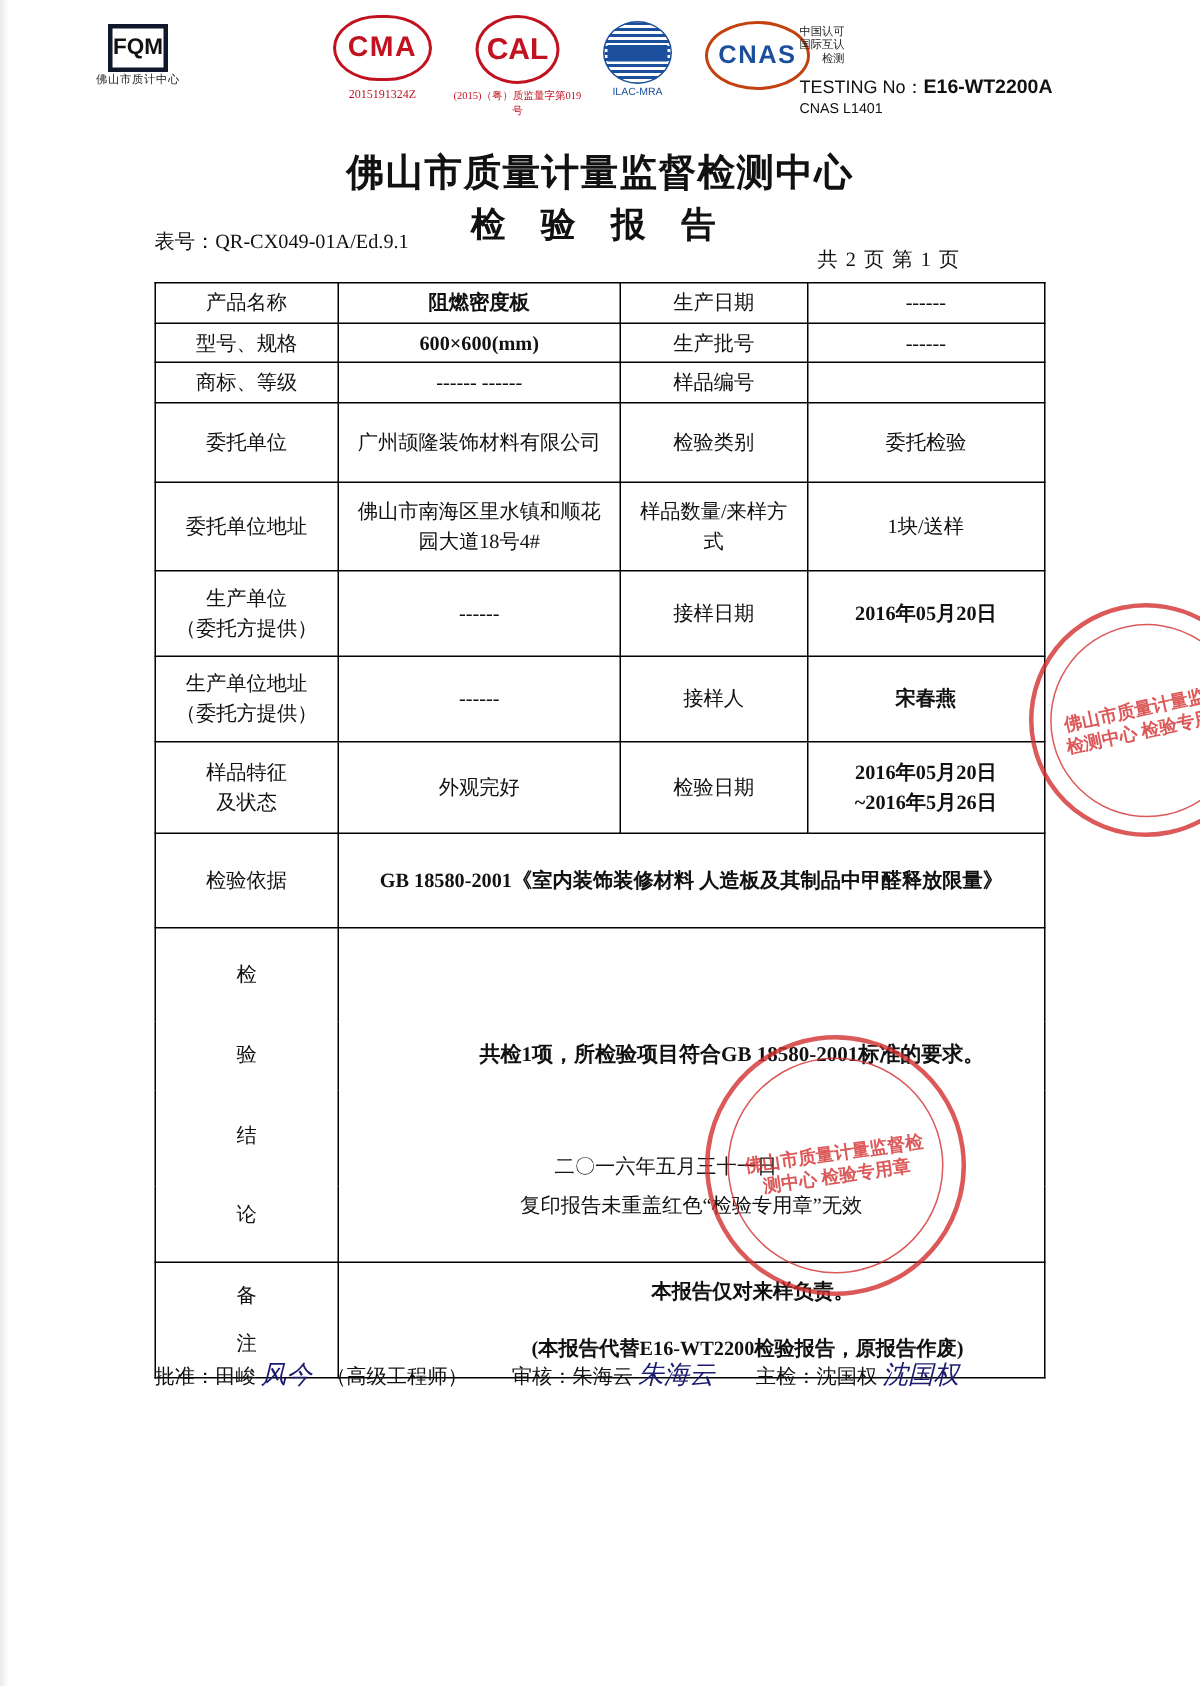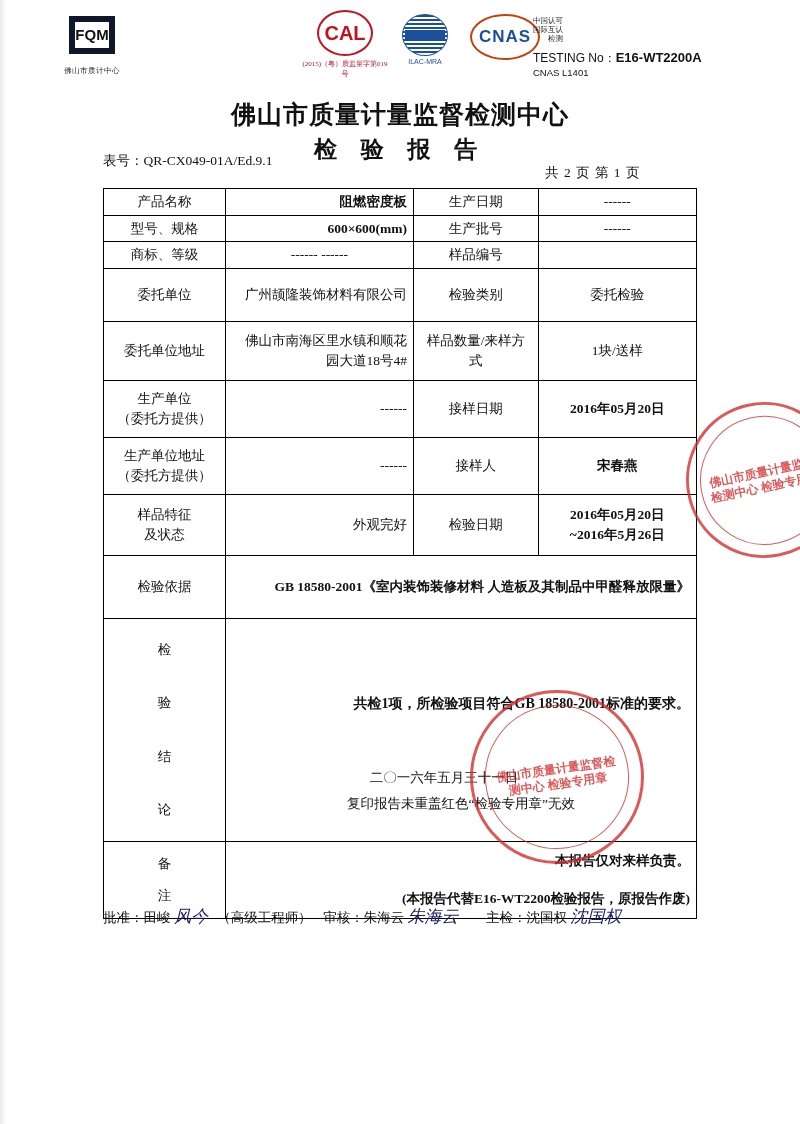--- a/index.html
+++ b/index.html
@@ -14,25 +14,25 @@
   .page{position:relative;width:800px;height:1124px;}
 
   
   .logos{
     position:absolute;top:10px;left:0;width:800px;height:80px;
   }
   .logo-fqm{
     position:absolute;left:57px;top:6px;width:70px;text-align:center;
   }
   .logo-fqm .box{
-    border:6px solid #0f172a;width:34px;height:26px;margin:0 auto;
+    border:3px solid #0f172a;width:34px;height:26px;margin:0 auto;
     font-family:"Liberation Sans",sans-serif;font-weight:bold;font-size:15px;
     line-height:26px;letter-spacing:0px;
   }
-  .logo-fqm .cap{font-size:7.5px;margin-top:12px;color:#222;letter-spacing:0.5px;}
+  .logo-fqm .cap{font-size:7.5px;margin-top:0;color:#222;letter-spacing:0.5px;}
 
   .logo-cma{position:absolute;left:210px;top:0px;width:90px;text-align:center;}
   .logo-cma .ring{
     width:62px;height:40px;border:2.5px solid #c1121f;border-radius:50%/55%;
     margin:0 auto;color:#c1121f;font-family:"Liberation Sans",sans-serif;
     font-weight:bold;font-size:19px;line-height:40px;letter-spacing:1px;
     position:relative;
   }
   .logo-cma .sub{font-size:8px;color:#c1121f;margin-top:4px;}
 
@@ -100,21 +100,21 @@
     width:594px;border-collapse:collapse;
     font-size:13.5px;
   }
   table.main td{
     border:1px solid #000;
     padding:3px 6px;
     vertical-align:middle;
     line-height:1.45;
   }
   .c{text-align:center;}
-  .l{text-align:right;}
+  .l{text-align:center;}
   .b{font-weight:bold;}
   .lbl{width:118px;text-align:center;}
   .val1{width:186px;}
   .lbl2{width:122px;text-align:center;}
   .val2{width:158px;text-align:center;}
   .dash{letter-spacing:0px;}
 
   .concl-side{
     width:34px;text-align:center;font-size:13.5px;
   }
@@ -158,20 +158,24 @@
 <div class="page">
   <div class="edge"></div>
 
   <div class="logos">
 
     <div class="logo-fqm">
       <div class="box">FQM</div>
       <div class="cap">佛山市质计中心</div>
     </div>
 
+    <div class="logo-cma">
+      <div class="ring">CMA</div>
+      <div class="sub">2015191324Z</div>
+    </div>
 
     <div class="logo-cal">
       <div class="ring">CAL</div>
       <div class="sub">(2015)（粤）质监量字第019号</div>
     </div>
 
     <div class="logo-ilac">
       <div class="disc"></div>
       <div class="sub">ILAC-MRA</div>
     </div>
@@ -282,21 +286,21 @@
       <tr>
         <td class="l b" colspan="3" style="height:32px;border-top:none;padding-left:81px">(本报告代替E16-WT2200检验报告，原报告作废)</td>
       </tr>
     </tbody>
   </table>
 
   <div class="sign-row">
     <span>批准：</span><span>田峻</span>
     <span class="sig">风今</span>
     <span style="margin-left:6px">（高级工程师）</span>
-    <span style="margin-left:8px">审核：</span><span>朱海云</span>
+    <span style="margin-left:26px">审核：</span><span>朱海云</span>
     <span class="sig">朱海云</span>
     <span style="margin-left:24px">主检：</span><span>沈国权</span>
     <span class="sig">沈国权</span>
   </div>
 
   <div class="stamp stamp-right">
     <div class="inner">佛山市质量计量监督检测中心 检验专用章</div>
   </div>
   <div class="stamp stamp-center">
     <div class="inner">佛山市质量计量监督检测中心 检验专用章</div>

